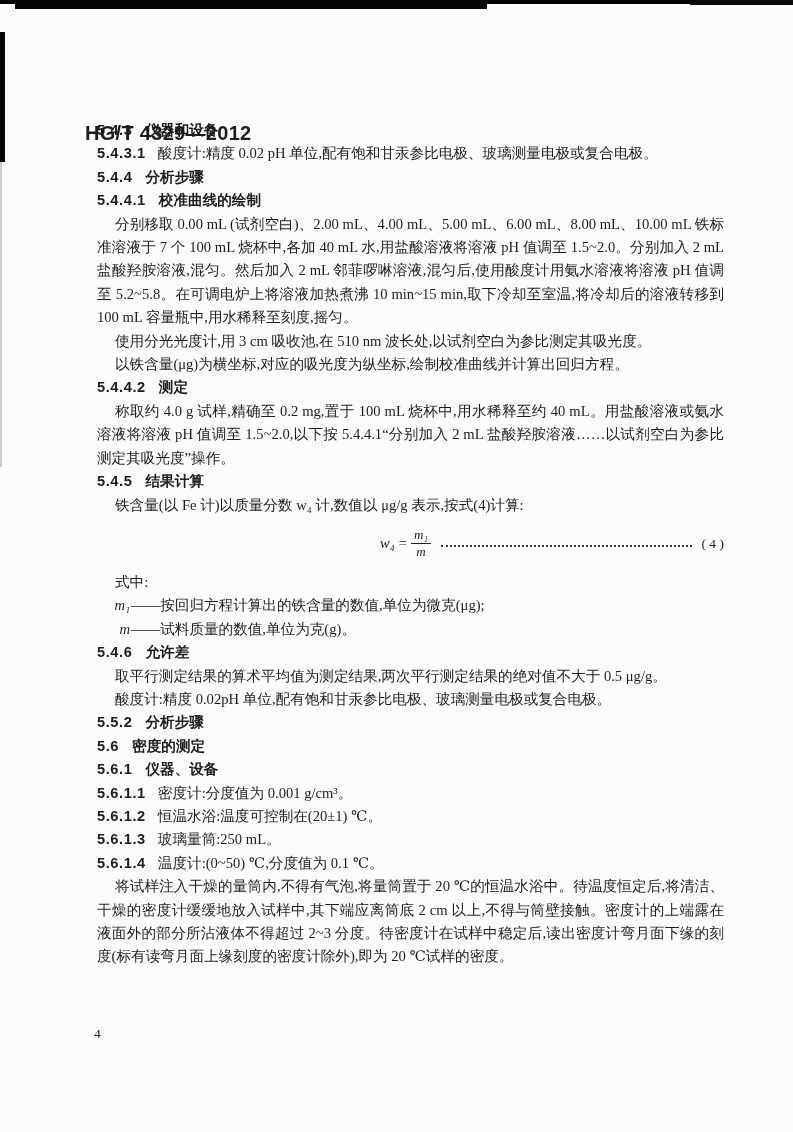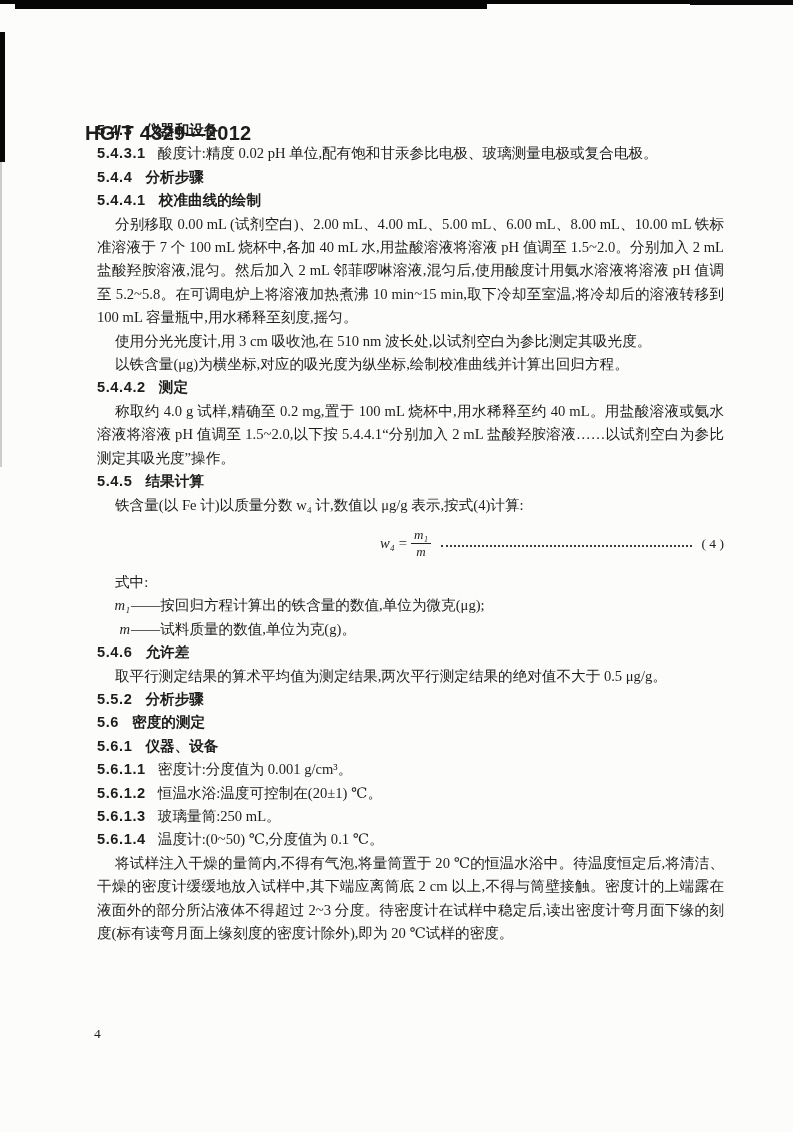--- a/index.html
+++ b/index.html
@@ -87,20 +87,21 @@
       <div class="blk def">
         <span class="term">m₁</span>
         <span class="deftxt">——按回归方程计算出的铁含量的数值,单位为微克(μg);</span>
       </div>
       <div class="blk def">
         <span class="term">m</span>
         <span class="deftxt">——试料质量的数值,单位为克(g)。</span>
       </div>
       <div class="blk heading"><span class="num">5.4.6</span><span class="ttl">允许差</span></div>
       <div class="blk para"><span class="ptxt">取平行测定结果的算术平均值为测定结果,两次平行测定结果的绝对值不大于 0.5 μg/g。</span></div>
+      <div class="blk para"><span class="ptxt">酸度计:精度 0.02pH 单位,配有饱和甘汞参比电极、玻璃测量电极或复合电极。</span></div>
       <div class="blk heading"><span class="num">5.5.2</span><span class="ttl">分析步骤</span></div>
       <div class="blk heading"><span class="num">5.6</span><span class="ttl">密度的测定</span></div>
       <div class="blk heading"><span class="num">5.6.1</span><span class="ttl">仪器、设备</span></div>
       <div class="blk clause"><span class="num">5.6.1.1</span><span class="txt">密度计:分度值为 0.001 g/cm³。</span></div>
       <div class="blk clause"><span class="num">5.6.1.2</span><span class="txt">恒温水浴:温度可控制在(20±1) ℃。</span></div>
       <div class="blk clause"><span class="num">5.6.1.3</span><span class="txt">玻璃量筒:250 mL。</span></div>
       <div class="blk clause"><span class="num">5.6.1.4</span><span class="txt">温度计:(0~50) ℃,分度值为 0.1 ℃。</span></div>
       <div class="blk para"><span class="ptxt">将试样注入干燥的量筒内,不得有气泡,将量筒置于 20 ℃的恒温水浴中。待温度恒定后,将清洁、干燥的密度计缓缓地放入试样中,其下端应离筒底 2 cm 以上,不得与筒壁接触。密度计的上端露在液面外的部分所沾液体不得超过 2~3 分度。待密度计在试样中稳定后,读出密度计弯月面下缘的刻度(标有读弯月面上缘刻度的密度计除外),即为 20 ℃试样的密度。</span></div>
     </div>
 

